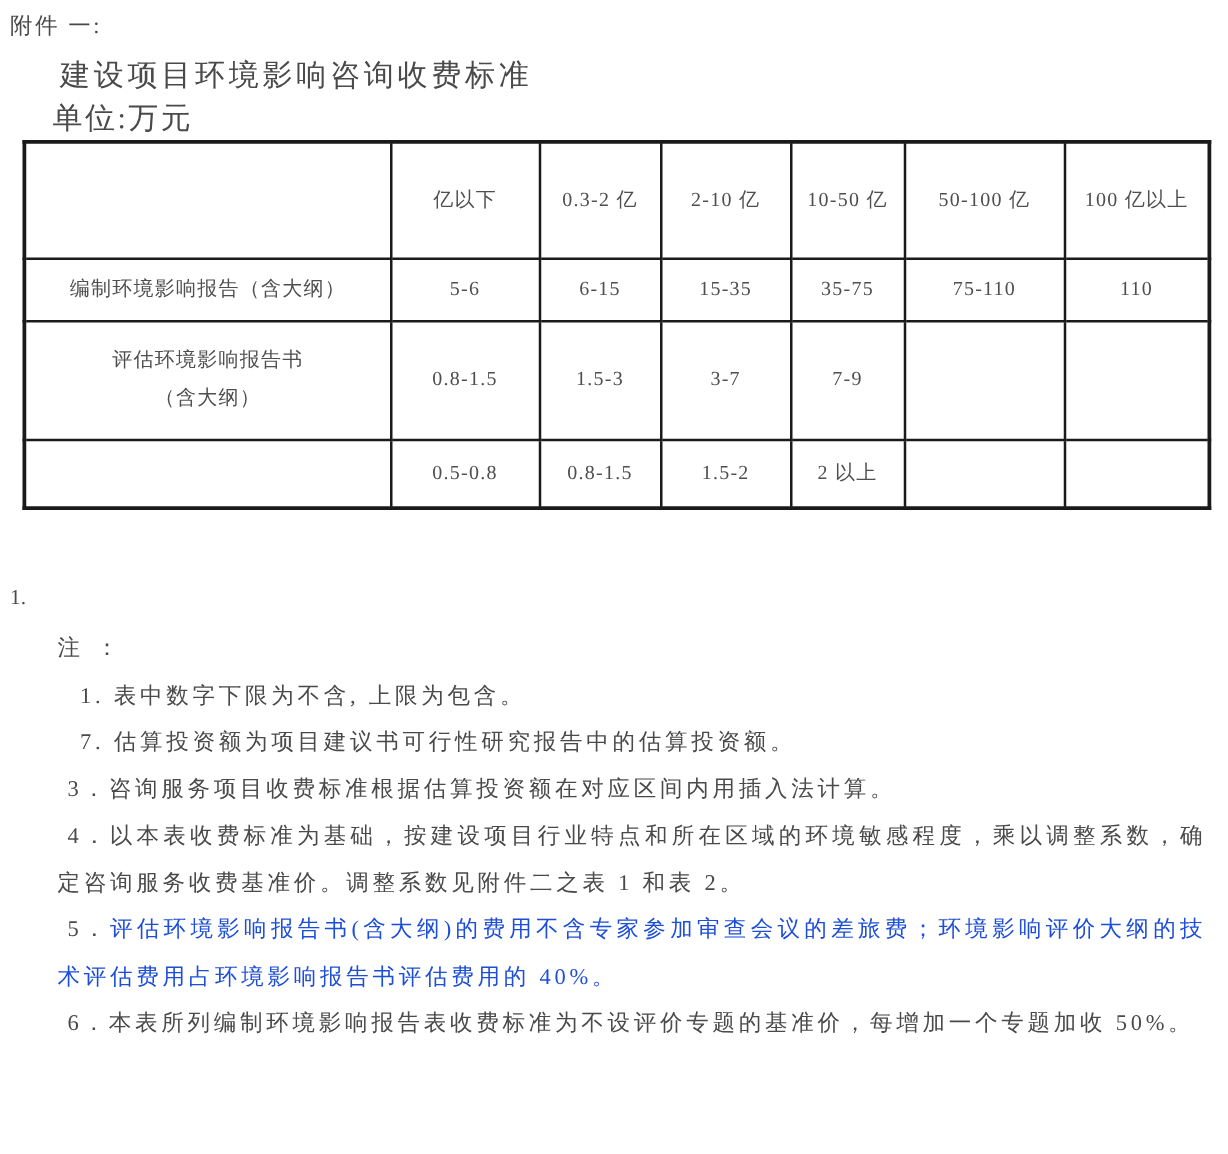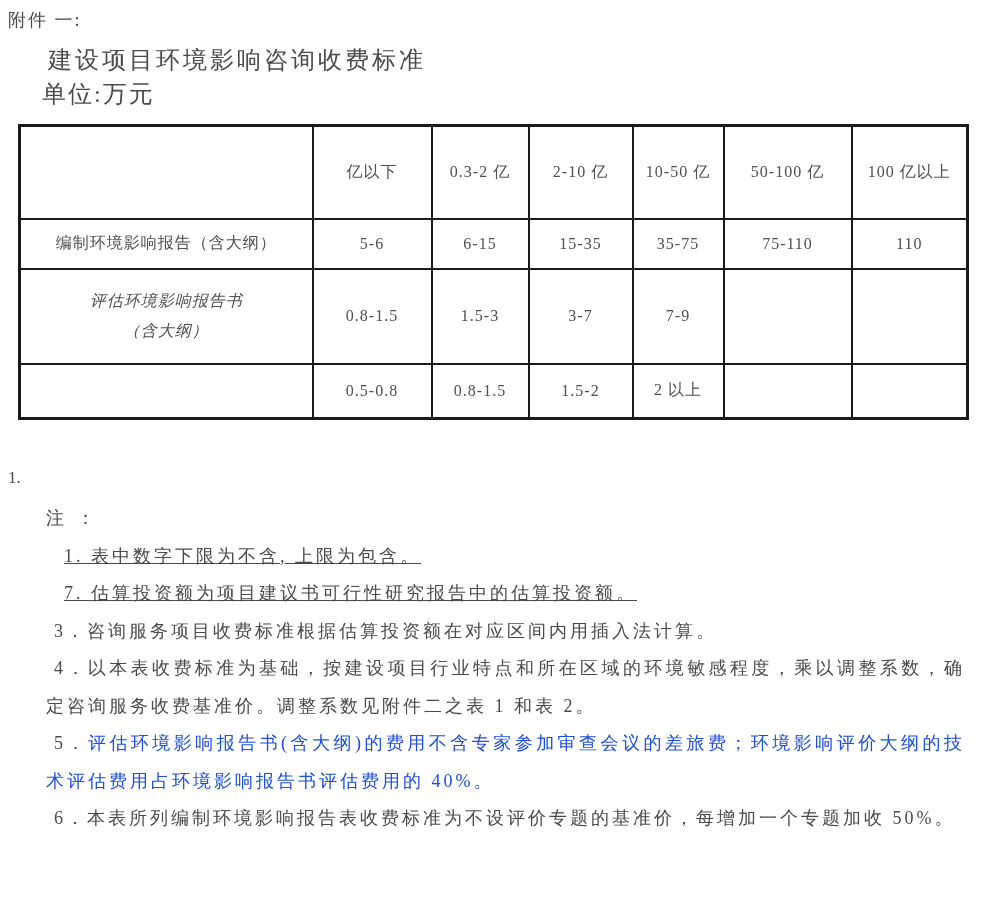--- a/index.html
+++ b/index.html
@@ -19,49 +19,49 @@
   }
   .title {
     position: absolute; left: 48px; top: 44px;
     font-size: 24px; letter-spacing: 3px;
   }
   .unit {
     position: absolute; left: 42px; top: 78px;
     font-size: 24px; letter-spacing: 2px;
   }
   table.fee {
-    position: absolute; left: 18px; top: 124px;
+    position: absolute; left: 18px; top: 112px;
     border-collapse: collapse; table-layout: fixed;
     border: 3px solid #1a1a1a;
     padding-left: 45px;
   }
   table.fee td {
     border: 2px solid #1a1a1a;
     text-align: center; vertical-align: middle;
     font-size: 16px; letter-spacing: 1px;
     padding: 0 3px;
     color: #4f4f4f;
   }
   tr.r-head { height: 93px; }
   tr.r1 { height: 50px; }
   tr.r2 { height: 50px; }
   tr.r3 { height: 95px; }
   tr.r4 { height: 55px; }
-  .lbl2 { line-height: 30px; font-style: italic; }
+  .lbl2 { line-height: 30px; }
   .list-marker {
     position: absolute; left: 8px; top: 468px;
     font-size: 17px;
   }
   .notes {
     position: absolute; left: 46px; top: 500px; width: 919px;
     font-size: 18px; letter-spacing: 3px; line-height: 37.5px;
   }
   .note-heading { letter-spacing: 4px; }
   .notes p { margin: 0; text-align: justify; }
-  p.ind-a { text-indent: 18px; text-decoration: underline; }
+  p.ind-a { text-indent: 18px; }
   p.ind-b { text-indent: 8px; }
   .red { color: #1d4ed8; }
   .wavy {
     text-decoration: underline;
     text-decoration-style: wavy;
     text-decoration-color: #8a8a8a;
     text-decoration-thickness: 1px;
     text-underline-offset: 4px;
   }
 </style>

